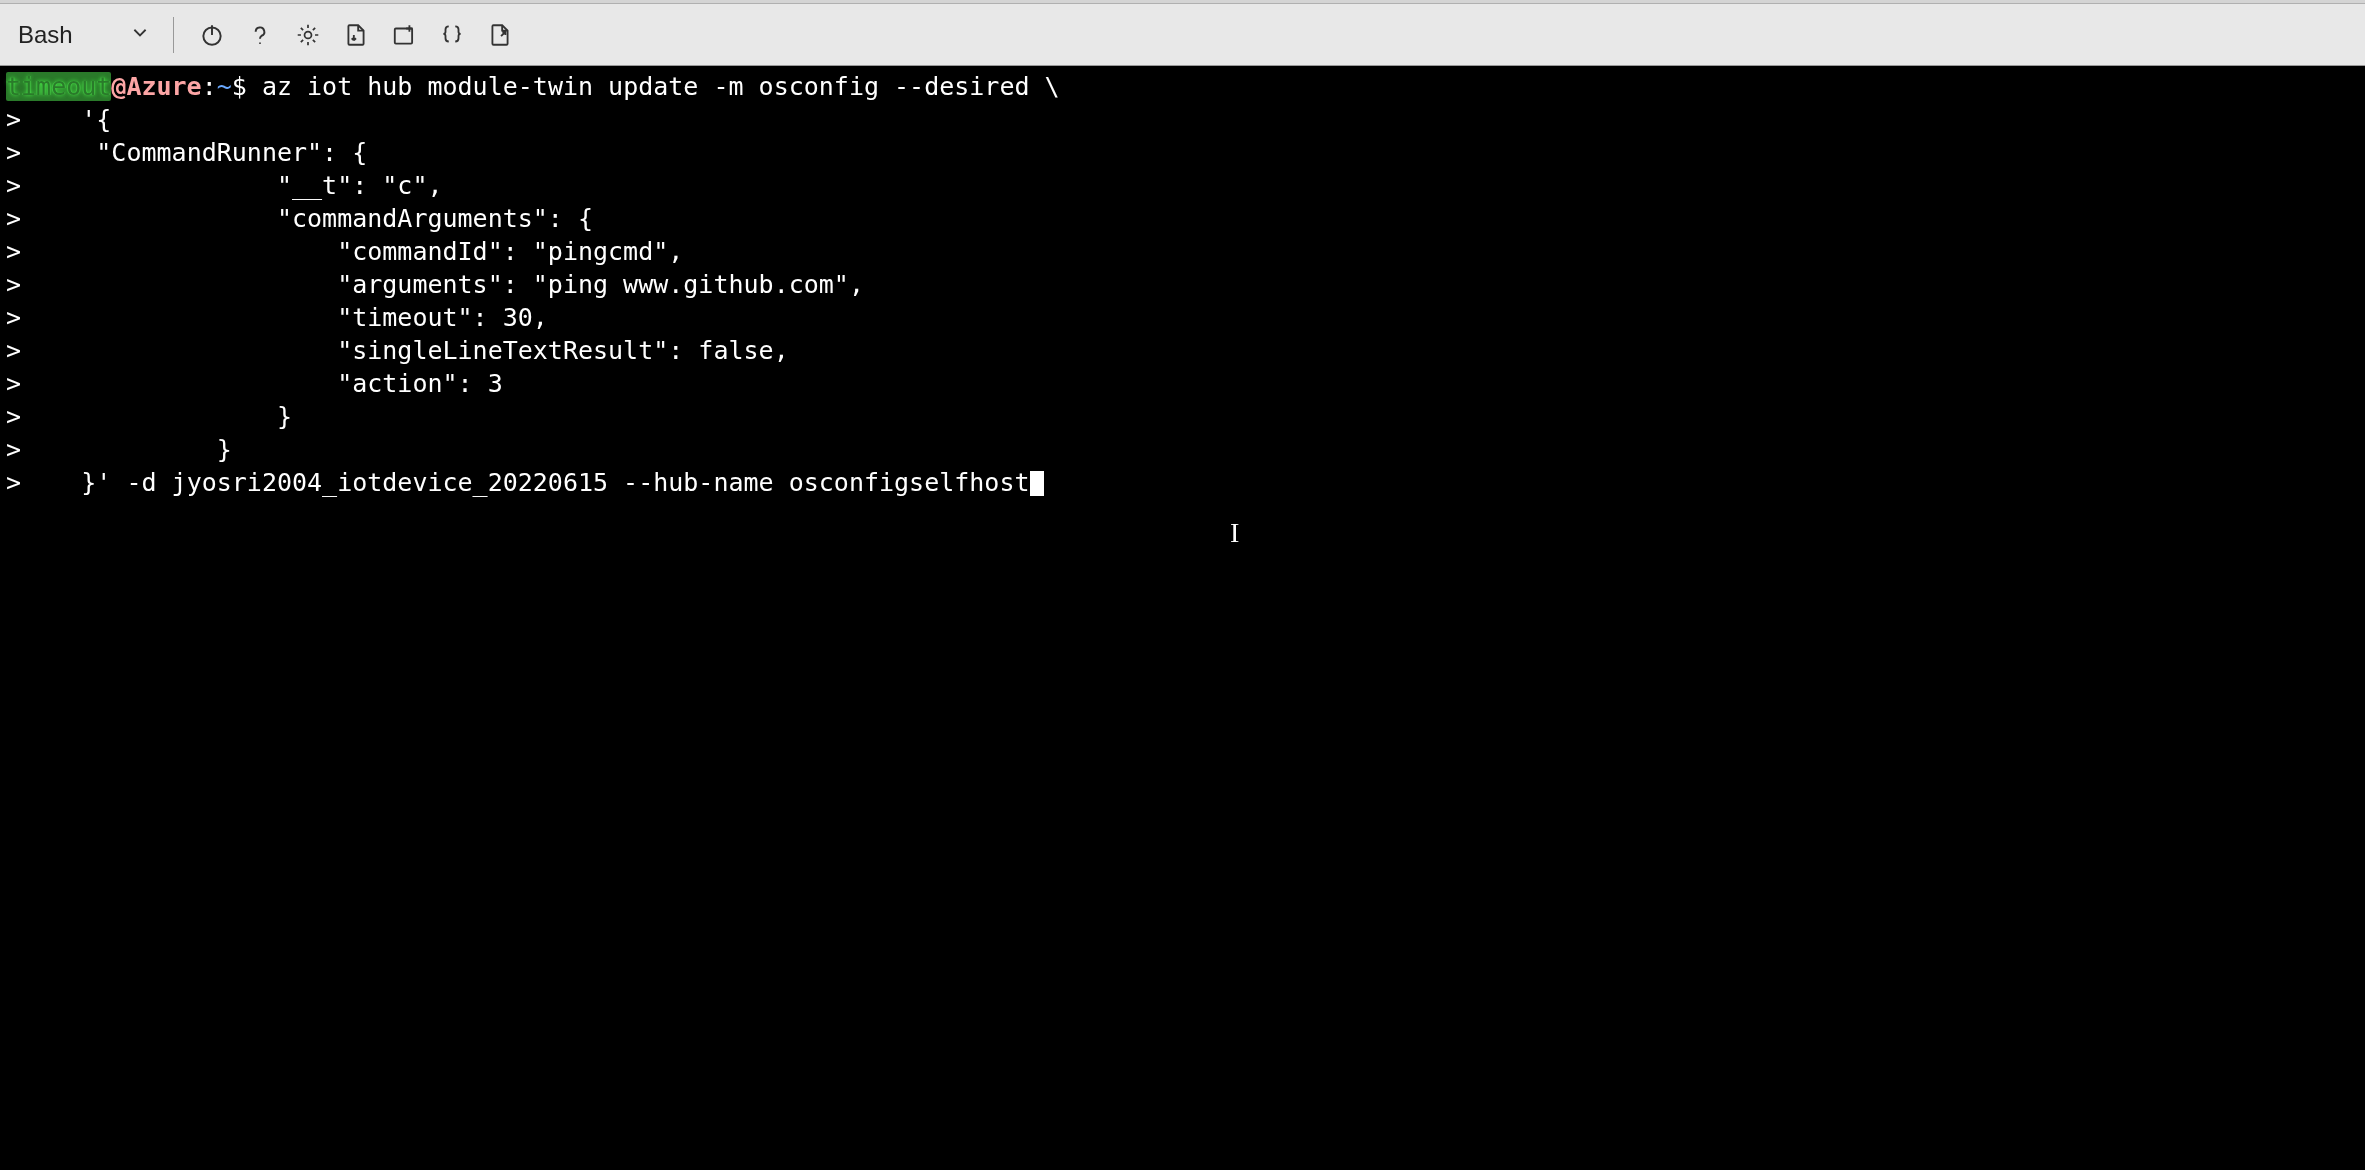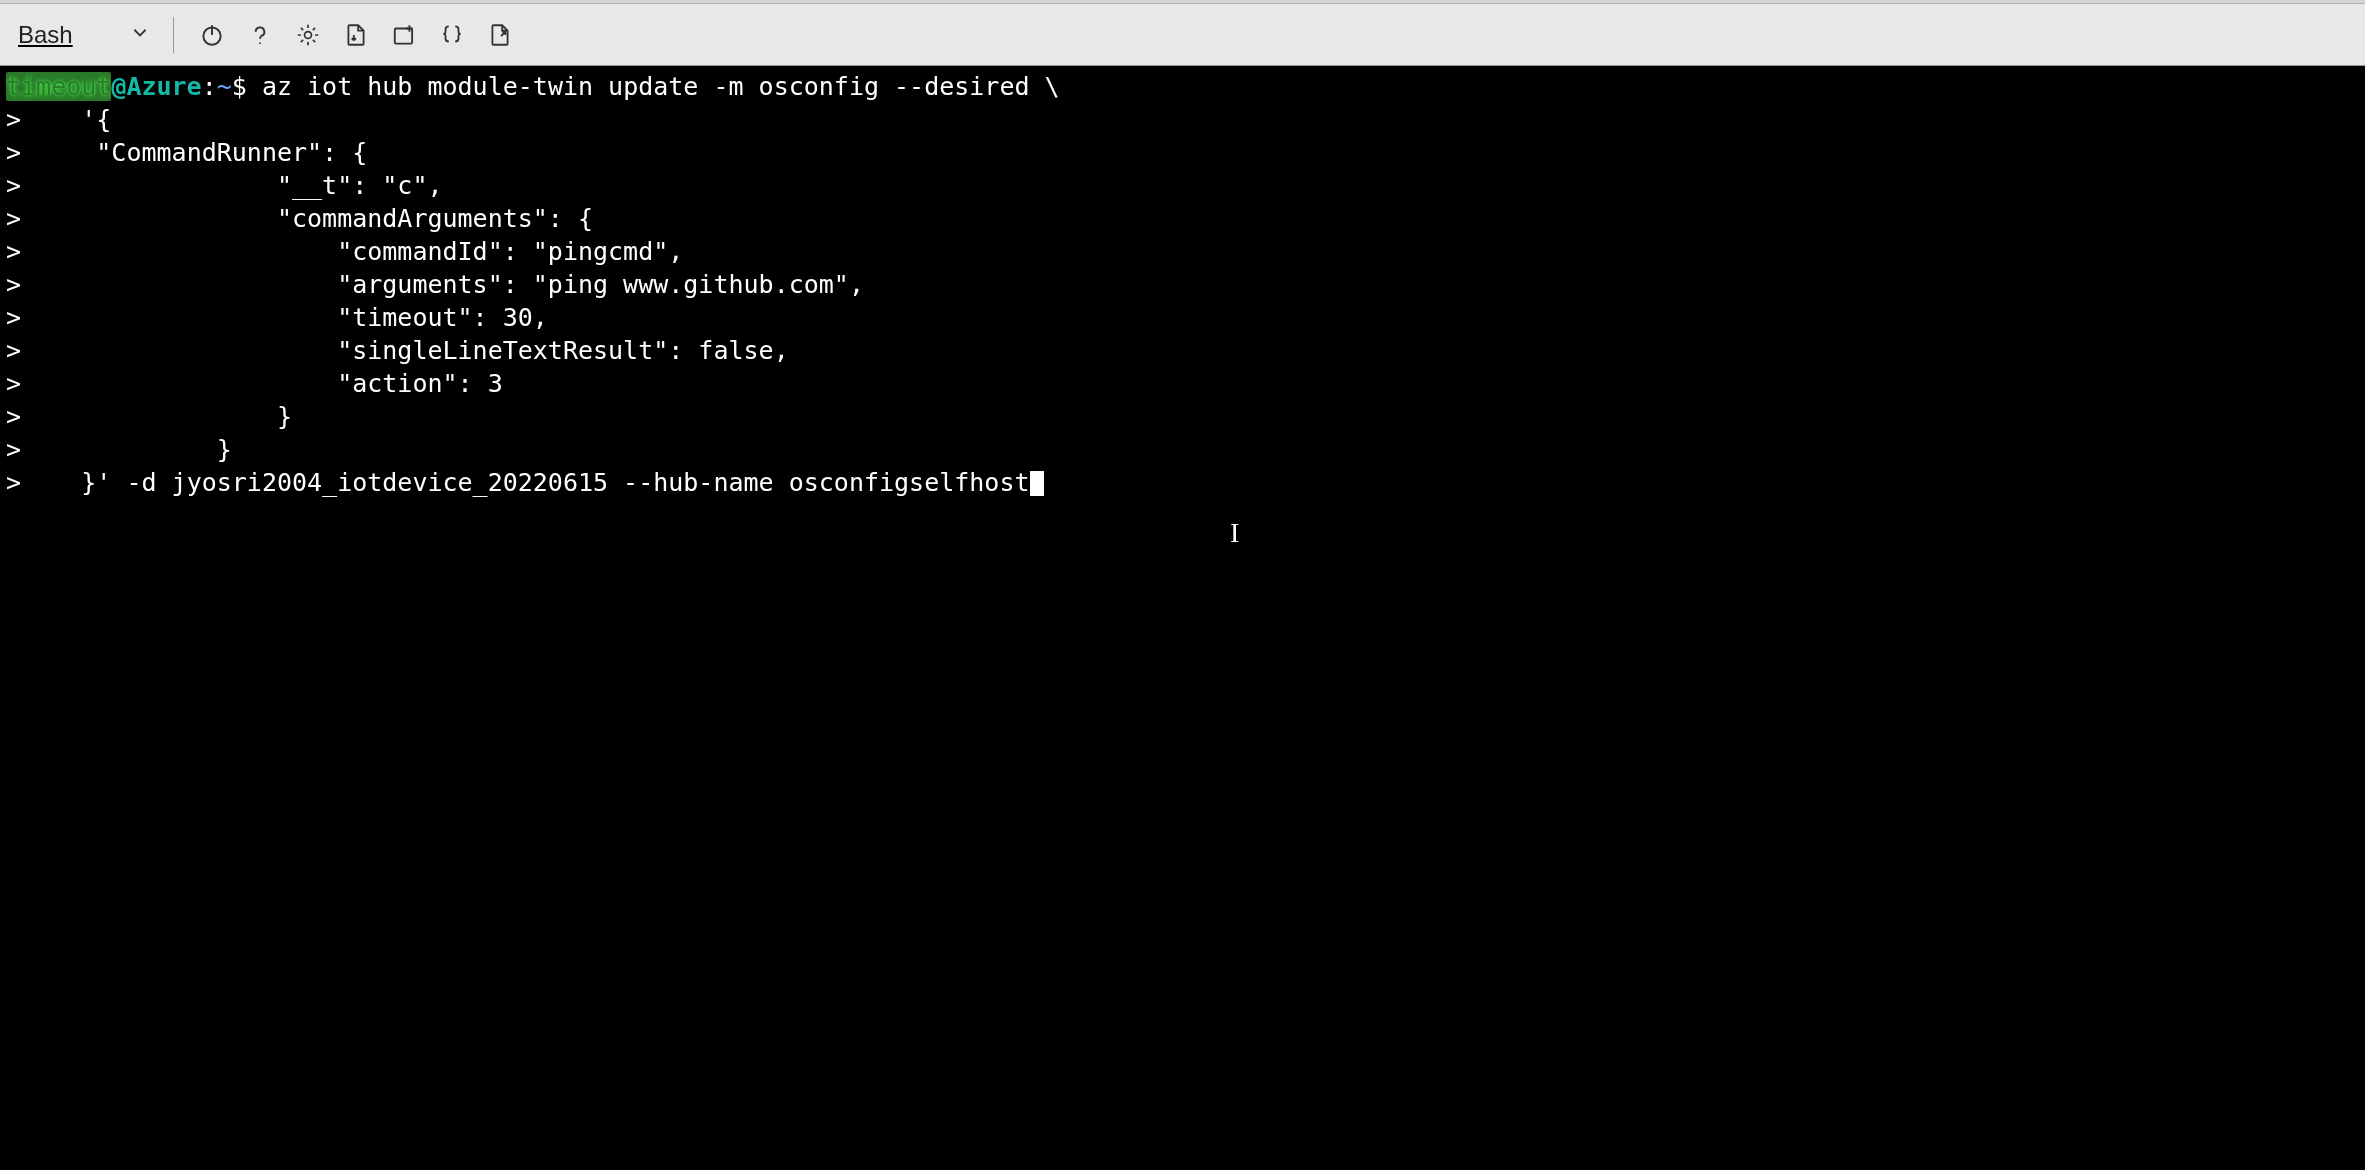--- a/index.html
+++ b/index.html
@@ -16,21 +16,20 @@
       border-bottom: 1px solid #b0b0b0;
     }
     .toolbar {
       height: 62px;
       background: #e8e8e8;
       border-bottom: 1px solid #999;
       display: flex;
       align-items: center;
       padding: 0 8px;
       gap: 0;
-      text-decoration: underline;
     }
     .shell-select {
       display: flex;
       align-items: center;
       gap: 58px;
       padding: 4px 10px;
       font-size: 24px;
       color: #222;
       cursor: pointer;
     }
@@ -62,21 +61,21 @@
       white-space: pre;
       overflow: hidden;
       position: relative;
     }
     .t-scrubbed {
       background: #2a7a2a;
       color: #2a7a2a;
       text-shadow: 0 0 4px #4aff4a, 1px 0 #3a9a3a, -1px 0 #3a9a3a;
       border-radius: 2px;
     }
-    .t-host    { color: #14b8a6; font-weight: bold; }
+    .t-host    { color: #fca5a5; font-weight: bold; }
     .t-path    { color: #6aa9ff; }
     .t-cmd     { color: #fff; }
     .t-cont    { color: #fff; }
     .cursor-block {
       display: inline-block;
       width: 14px;
       height: 25px;
       background: #fff;
       vertical-align: text-bottom;
       margin-bottom: 1px;

